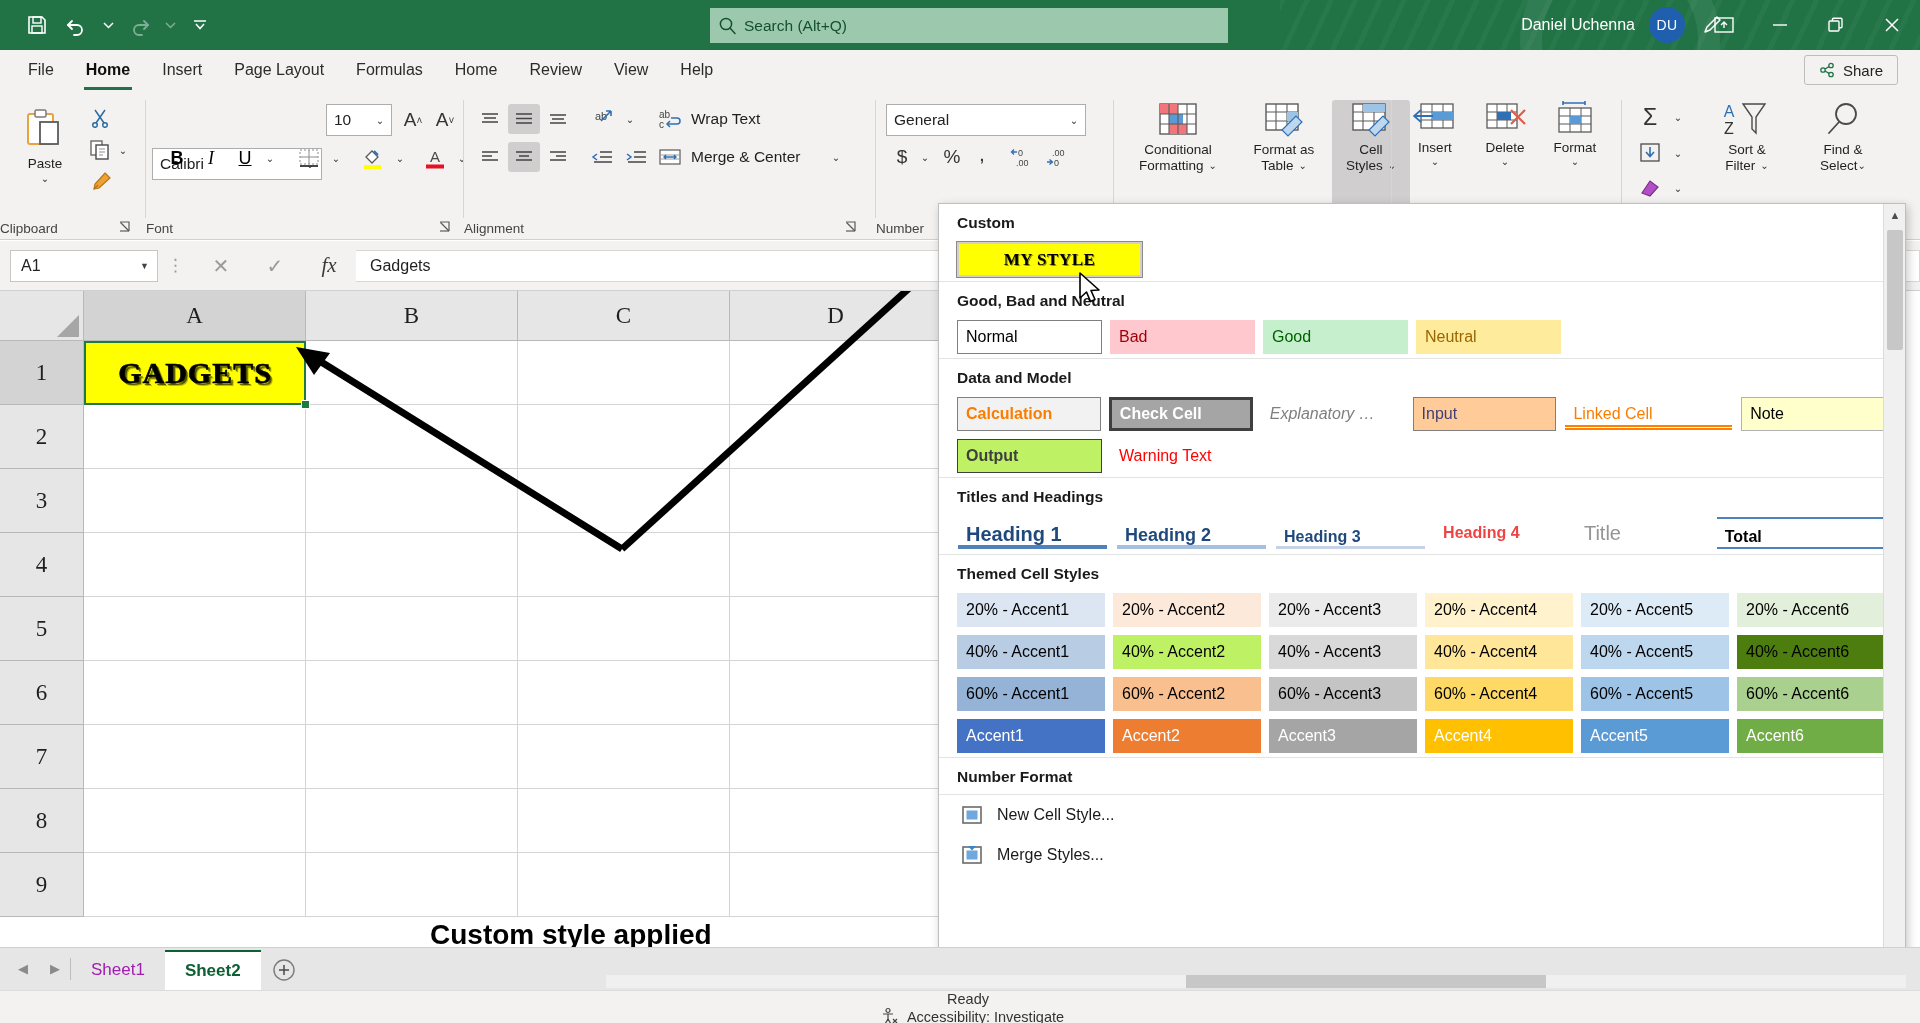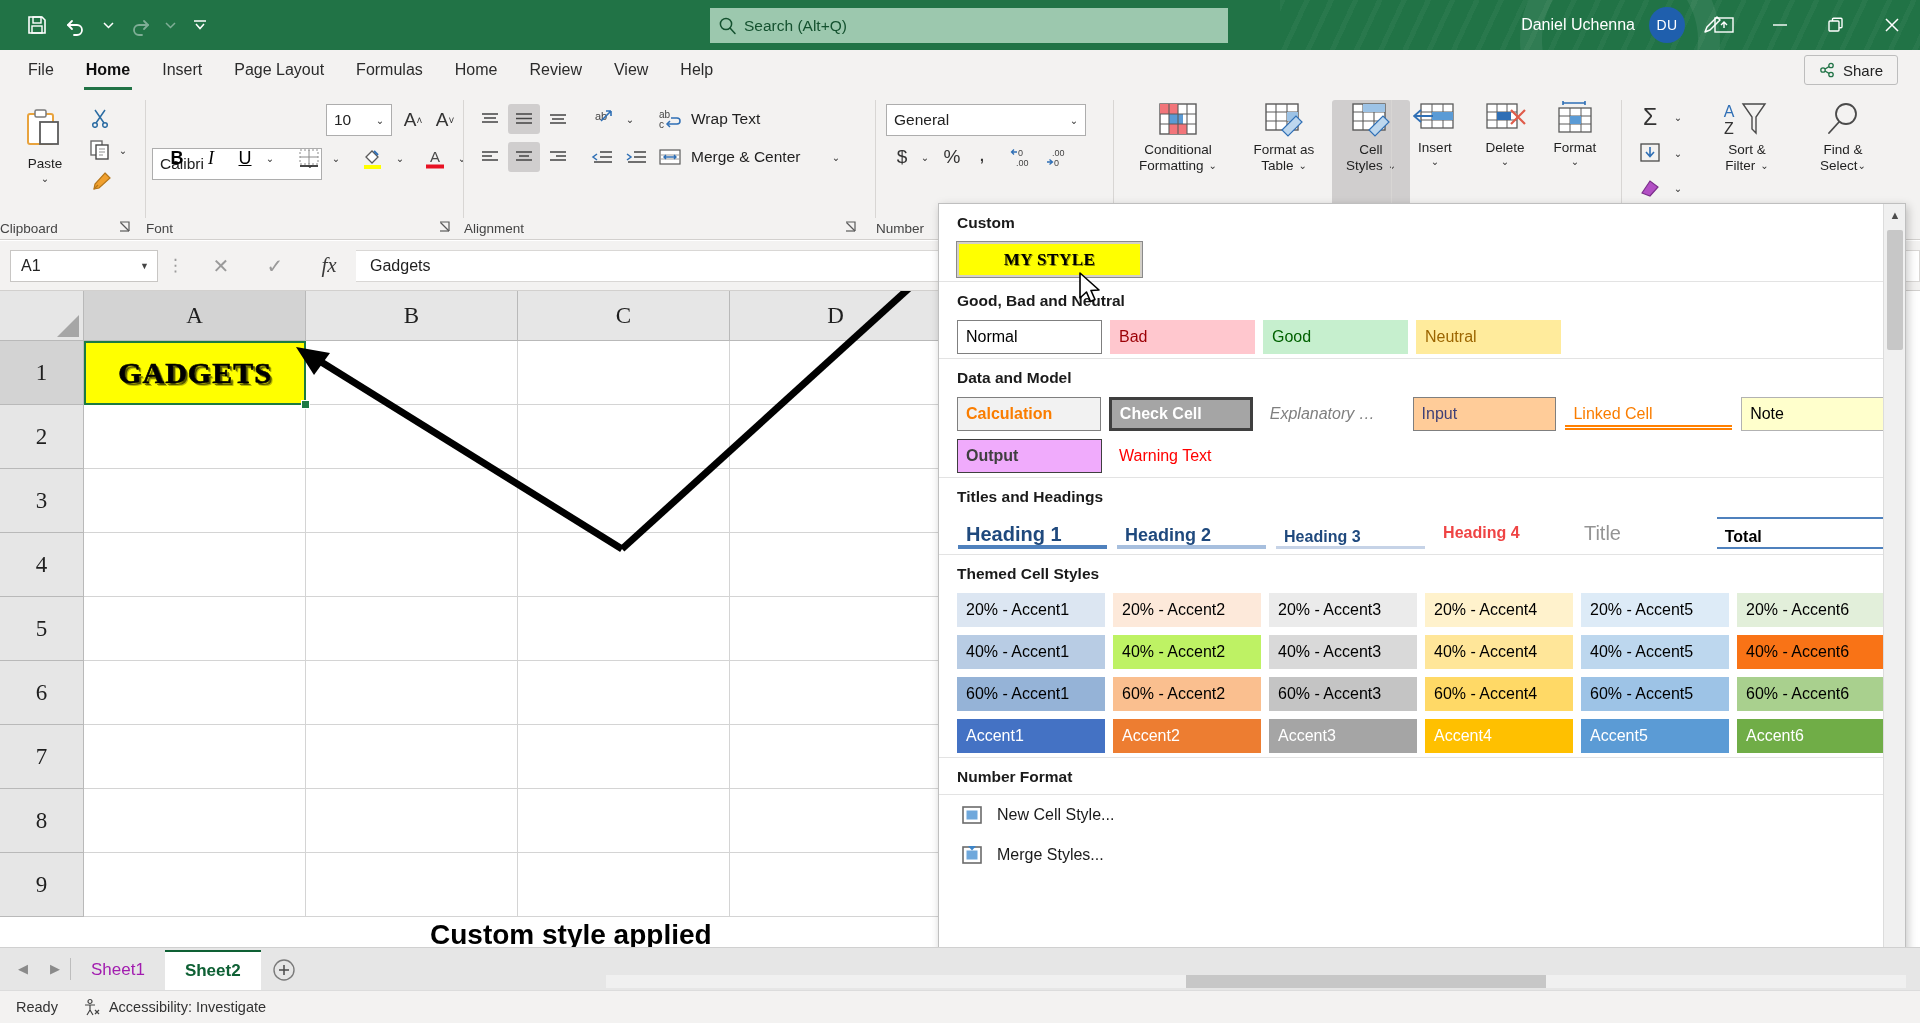--- a/index.html
+++ b/index.html
@@ -236,21 +236,21 @@
   .stab {
     height:40px; padding:0 20px; display:flex; align-items:center; font-size:17px; color:#a21caf;
     cursor:pointer;
   }
   .stab.active { background:#ffffff; color:#0e6034; font-weight:bold; border-top:2px solid #0e6034; }
   .addsheet { width:46px; height:40px; display:flex; align-items:center; justify-content:center; cursor:pointer; }
 
   .statusbar {
     position:absolute; left:0; top:990px; width:1920px; height:33px;
     background:#f3f2f1; border-top:1px solid #dcdcdc;
-    display:flex; align-items:center; font-size:14.5px; color:#333;
+    display:flex; align-items:center; font-size:14.5px; color:#333;flex-direction:column;
   }
   .sb-item { display:flex; align-items:center; gap:8px; margin-left:24px; cursor:pointer; }
   .hscroll {
     position:absolute; right:14px; bottom:2px; width:1300px; height:13px;
   }
   .hscroll-track { position:absolute; left:0; top:0; width:100%; height:13px; background:#f0f0f0;}
   .hscroll-thumb { position:absolute; left:580px; top:0; width:360px; height:13px; background:#c7c7c7; cursor:grab;}
 </style>
 </head>
 <body>
@@ -908,21 +908,21 @@
         <div class="gal-sec-head">Data and Model</div>
         <div class="gal-row">
           <div class="swatch" style="background: rgb(242, 242, 242); color: rgb(250, 125, 0); border: 1px solid rgb(127, 127, 127); font-weight: bold;">Calculation</div>
           <div class="swatch" style="background: rgb(165, 165, 165); color: rgb(255, 255, 255); border: 3px solid rgb(63, 63, 63); font-weight: bold;">Check Cell</div>
           <div class="swatch" style="background: rgb(255, 255, 255); color: rgb(127, 127, 127); font-style: italic;">Explanatory …</div>
           <div class="swatch" style="background: rgb(255, 204, 153); color: rgb(63, 63, 118); border: 1px solid rgb(127, 127, 127);">Input</div>
           <div class="swatch" style="background: rgb(255, 255, 255); color: rgb(250, 125, 0); position: relative; width: 170px;">Linked Cell<div style="position: absolute; left: 0px; right: 0px; bottom: 3px; height: 2px; background: rgb(255, 128, 1);"></div><div style="position: absolute; left: 0px; right: 0px; bottom: 0px; height: 2px; background: rgb(255, 128, 1);"></div></div>
           <div class="swatch" style="background: rgb(255, 255, 204); color: rgb(0, 0, 0); border: 1px solid rgb(178, 178, 178);">Note</div>
         </div>
         <div class="gal-row">
-          <div class="swatch" style="background: #f0abfc; color: rgb(63, 63, 63); border: 1px solid rgb(63, 63, 63); font-weight: bold;">Output</div>
+          <div class="swatch" style="background: #bef264; color: rgb(63, 63, 63); border: 1px solid rgb(63, 63, 63); font-weight: bold;">Output</div>
           <div class="swatch" style="background: rgb(255, 255, 255); color: rgb(255, 0, 0);">Warning Text</div>
         </div>
         <div class="gal-divider"></div>
         <div class="gal-sec-head">Titles and Headings</div>
         <div class="gal-row">
           <div class="swatch" style="background: rgb(255, 255, 255); color: rgb(31, 73, 125); font-weight: bold; font-size: 20px; position: relative; align-items: flex-end; padding-bottom: 3px; width: 165px;">Heading 1<div style="position: absolute; left: 0px; right: 0px; bottom: 0px; height: 4px; background: rgb(79, 129, 189);"></div></div>
           <div class="swatch" style="background: rgb(255, 255, 255); color: rgb(31, 73, 125); font-weight: bold; font-size: 18px; position: relative; align-items: flex-end; padding-bottom: 3px; width: 165px;">Heading 2<div style="position: absolute; left: 0px; right: 0px; bottom: 0px; height: 4px; background: rgb(167, 191, 222);"></div></div>
           <div class="swatch" style="background: rgb(255, 255, 255); color: rgb(31, 73, 125); font-weight: bold; font-size: 16px; position: relative; align-items: flex-end; padding-bottom: 3px; width: 165px;">Heading 3<div style="position: absolute; left: 0px; right: 0px; bottom: 0px; height: 3px; background: rgb(198, 211, 231);"></div></div>
           <div class="swatch" style="background: rgb(255, 255, 255); color: #ef4444; font-weight: bold; font-size: 16px;">Heading 4</div>
           <div class="swatch" style="background: rgb(255, 255, 255); color: rgb(148, 148, 148); font-size: 20px;">Title</div>
@@ -937,21 +937,21 @@
           <div class="swatch" style="background: rgb(255, 242, 204); color: rgb(0, 0, 0); width: 182px;">20% - Accent4</div>
           <div class="swatch" style="background: rgb(221, 235, 247); color: rgb(0, 0, 0); width: 182px;">20% - Accent5</div>
           <div class="swatch" style="background: rgb(226, 239, 218); color: rgb(0, 0, 0); width: 182px;">20% - Accent6</div>
         </div>
         <div class="gal-row">
           <div class="swatch" style="background: rgb(184, 204, 228); color: rgb(0, 0, 0); width: 182px;">40% - Accent1</div>
           <div class="swatch" style="background: #bef264; color: rgb(0, 0, 0); width: 182px;">40% - Accent2</div>
           <div class="swatch" style="background: rgb(217, 217, 217); color: rgb(0, 0, 0); width: 182px;">40% - Accent3</div>
           <div class="swatch" style="background: rgb(255, 230, 153); color: rgb(0, 0, 0); width: 182px;">40% - Accent4</div>
           <div class="swatch" style="background: rgb(189, 215, 238); color: rgb(0, 0, 0); width: 182px;">40% - Accent5</div>
-          <div class="swatch" style="background: #f97316; color: rgb(0, 0, 0); width: 182px;">40% - Accent6</div>
+          <div class="swatch" style="background: #4d7c0f; color: rgb(0, 0, 0); width: 182px;">40% - Accent6</div>
         </div>
         <div class="gal-row">
           <div class="swatch" style="background: rgb(149, 179, 215); color: rgb(0, 0, 0); width: 182px;">60% - Accent1</div>
           <div class="swatch" style="background: rgb(250, 191, 143); color: rgb(0, 0, 0); width: 182px;">60% - Accent2</div>
           <div class="swatch" style="background: rgb(196, 196, 196); color: rgb(0, 0, 0); width: 182px;">60% - Accent3</div>
           <div class="swatch" style="background: rgb(255, 217, 102); color: rgb(0, 0, 0); width: 182px;">60% - Accent4</div>
           <div class="swatch" style="background: rgb(157, 195, 230); color: rgb(0, 0, 0); width: 182px;">60% - Accent5</div>
           <div class="swatch" style="background: rgb(169, 208, 142); color: rgb(0, 0, 0); width: 182px;">60% - Accent6</div>
         </div>
         <div class="gal-row">

